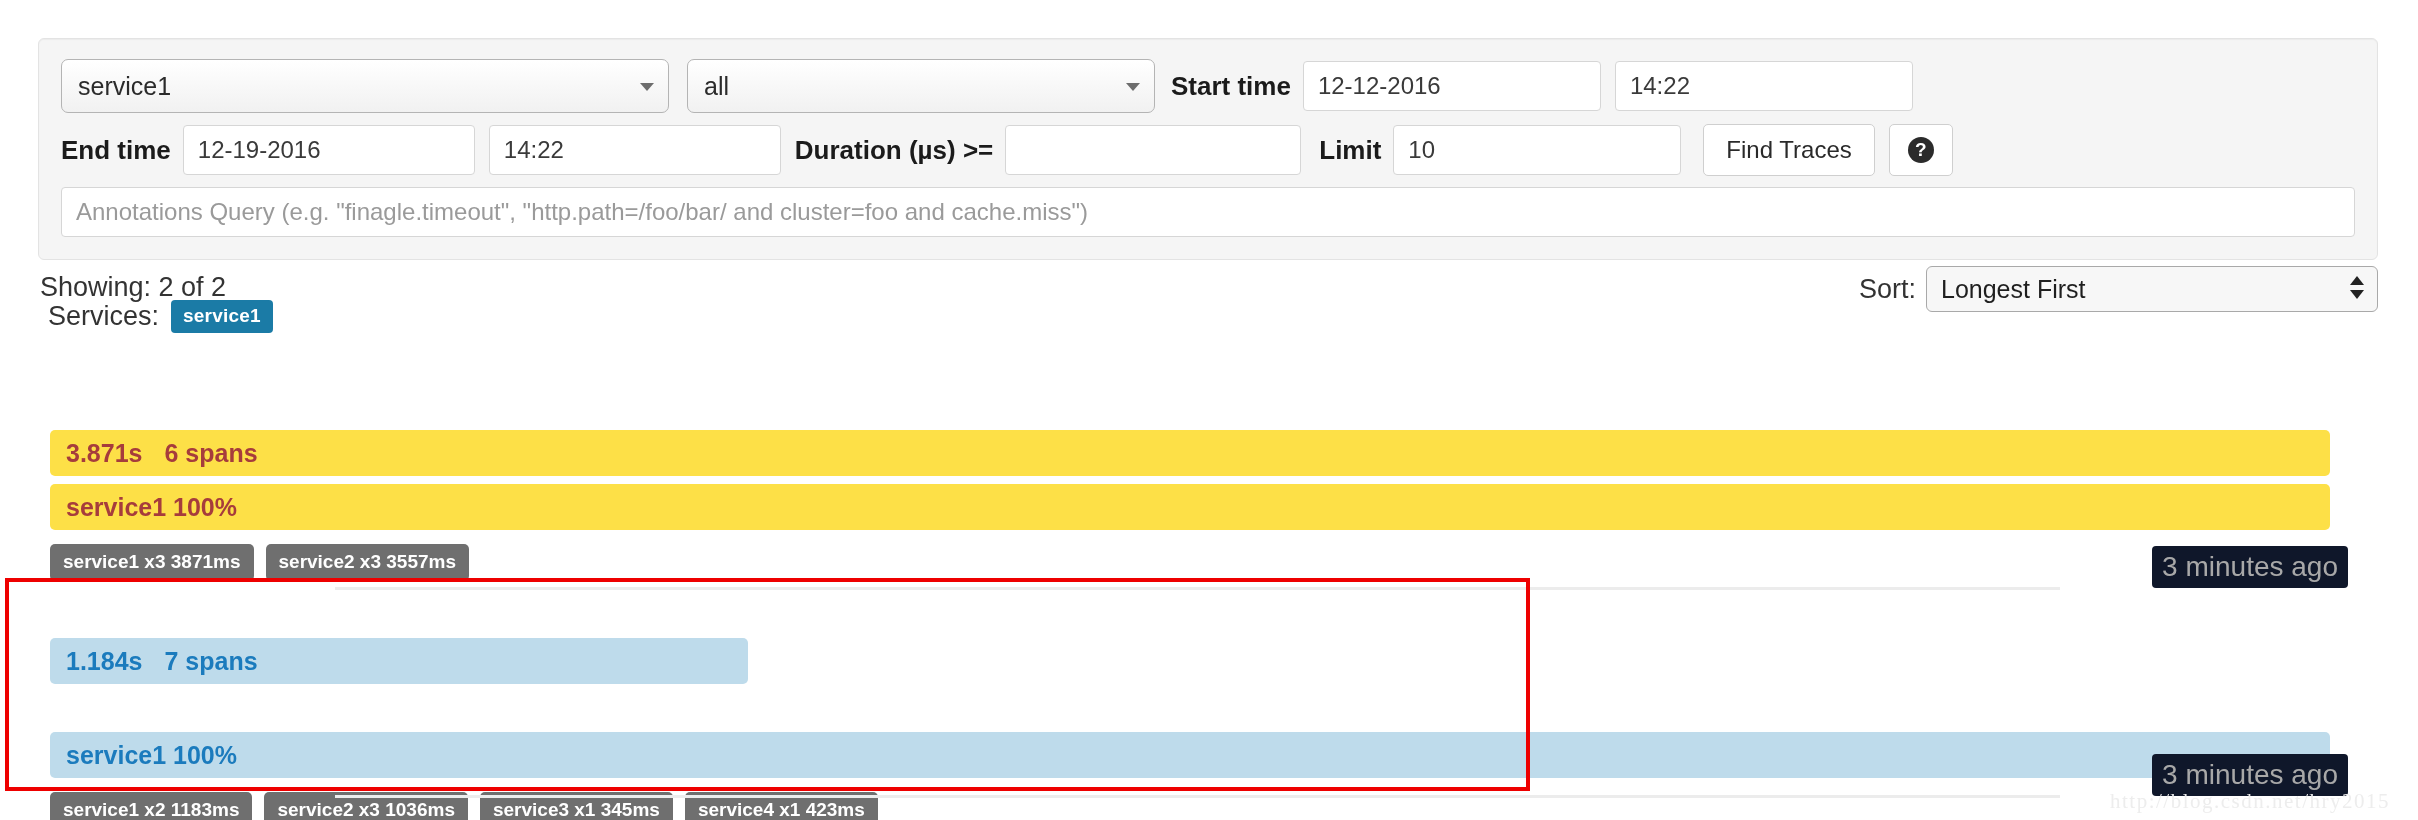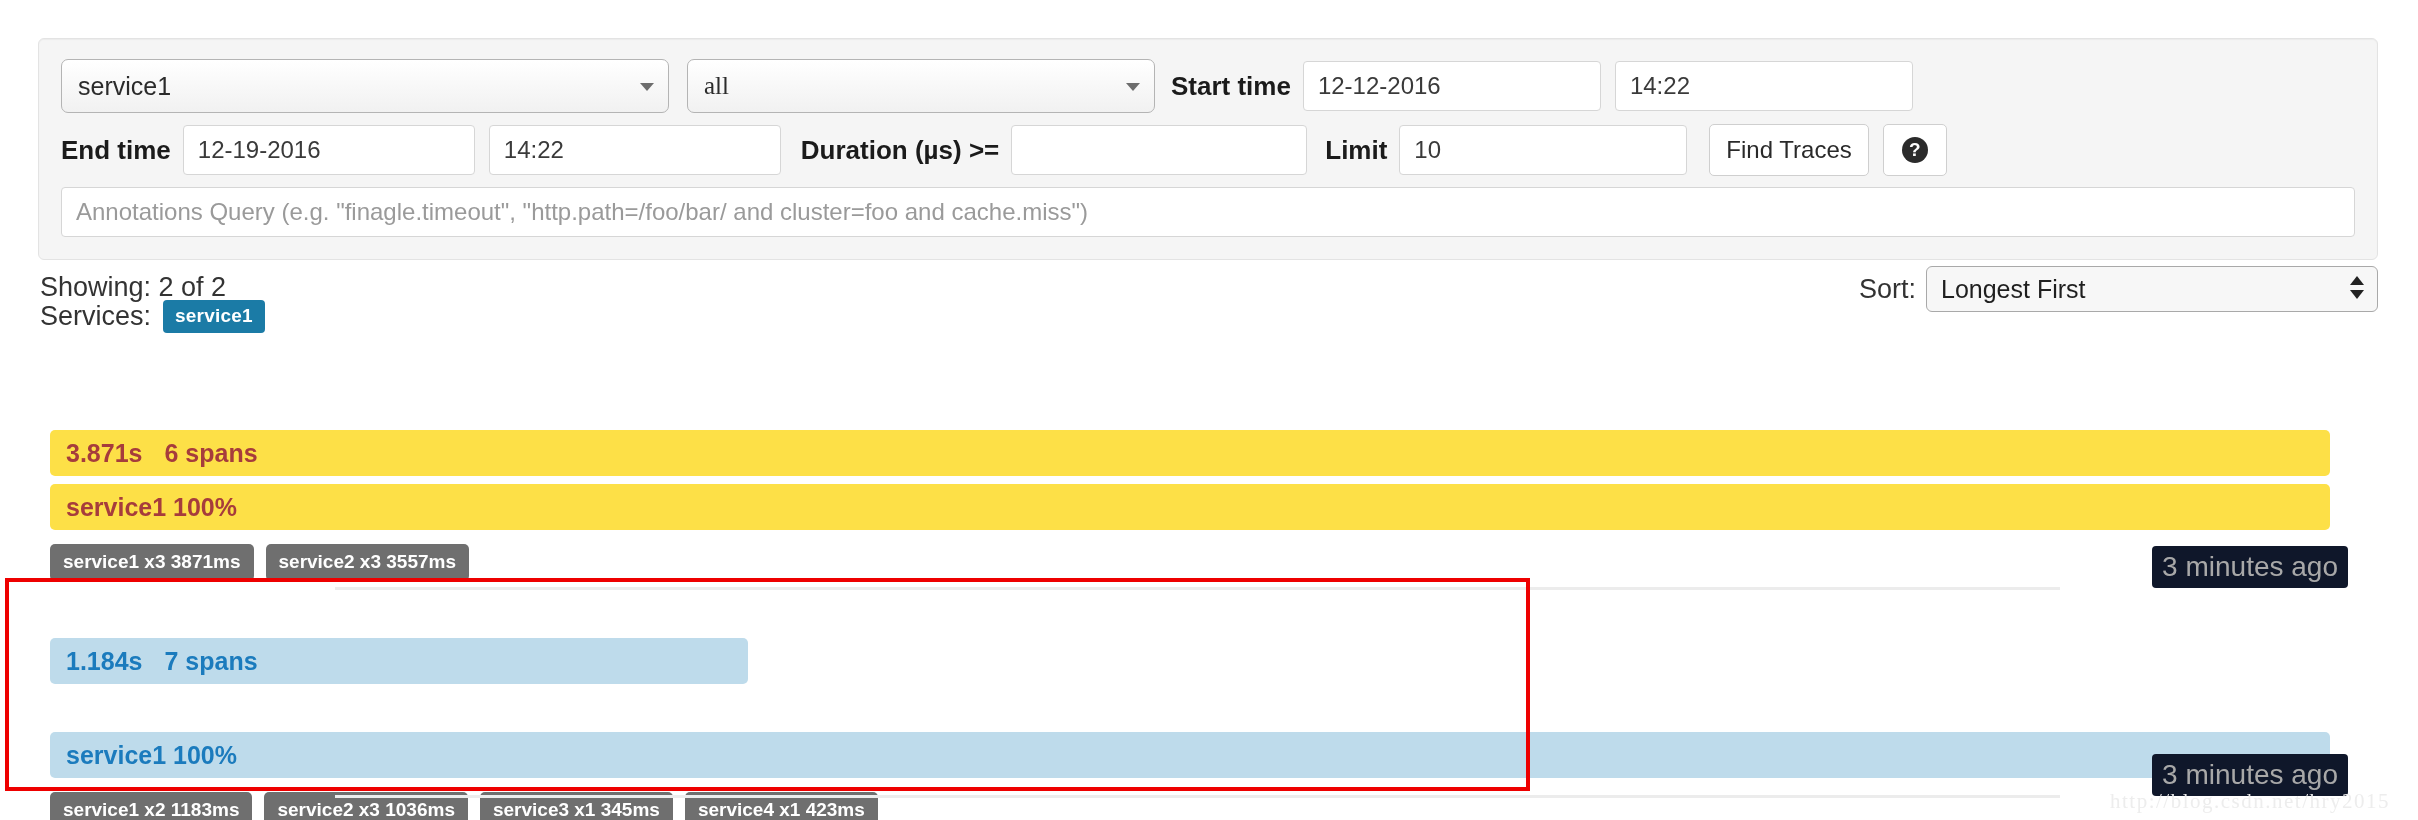--- a/index.html
+++ b/index.html
@@ -57,31 +57,31 @@
     position: absolute;
     right: 14px;
     top: 50%;
     margin-top: -3px;
     width: 0; height: 0;
     border-left: 7px solid transparent;
     border-right: 7px solid transparent;
     border-top: 8px solid #6d6d6d;
   }
   .select-service { width: 608px; }
-  .select-span { width: 468px; margin-left: 18px; font-family: Liberation Serif, serif; }
+  .select-span { width: 468px; margin-left: 18px; }
 
   .field-label {
     font-size: 26px;
     font-weight: bold;
     color: #1b1b1b;
     white-space: nowrap;
   }
   #lbl-start { margin-left: 16px; margin-right: 12px; text-align: center; }
   #lbl-end   { margin-right: 12px; }
-  #lbl-duration { margin-left: 20px; margin-right: 12px; }
+  #lbl-duration { margin-left: 14px; margin-right: 12px; }
   #lbl-limit { margin-left: 18px; margin-right: 12px; }
 
   .text-input {
     height: 50px;
     box-sizing: border-box;
     background: #ffffff;
     border: 1px solid #d6d6d6;
     border-radius: 4px;
     font-size: 24px;
     font-family: "Liberation Sans", sans-serif;
@@ -100,21 +100,21 @@
 
   .btn {
     height: 52px;
     box-sizing: border-box;
     background: #ffffff;
     border: 1px solid #cfcfcf;
     border-radius: 5px;
     font-size: 24px;
     font-family: "Liberation Sans", sans-serif;
     color: #2a2a2a;
-    padding: 0 16px;
+    padding: 0 22px;
     cursor: pointer;
     display: inline-flex;
     align-items: center;
     justify-content: center;
   }
   .btn-find { margin-left: 22px; }
   .btn-help {
     margin-left: 14px;
     width: 64px;
     padding: 0;
@@ -148,21 +148,21 @@
     height: 70px;
   }
   .showing-line {
     position: absolute;
     left: 2px; top: 14px;
     font-size: 27px;
     color: #333333;
   }
   .services-line {
     position: absolute;
-    left: 2px; top: 42px;
+    left: 10px; top: 42px;
     font-size: 27px;
     color: #333333;
     display: flex;
     align-items: center;
   }
   .service-badge {
     margin-left: 12px;
     background: #1b7ba6;
     color: #ffffff;
     font-size: 19px;

